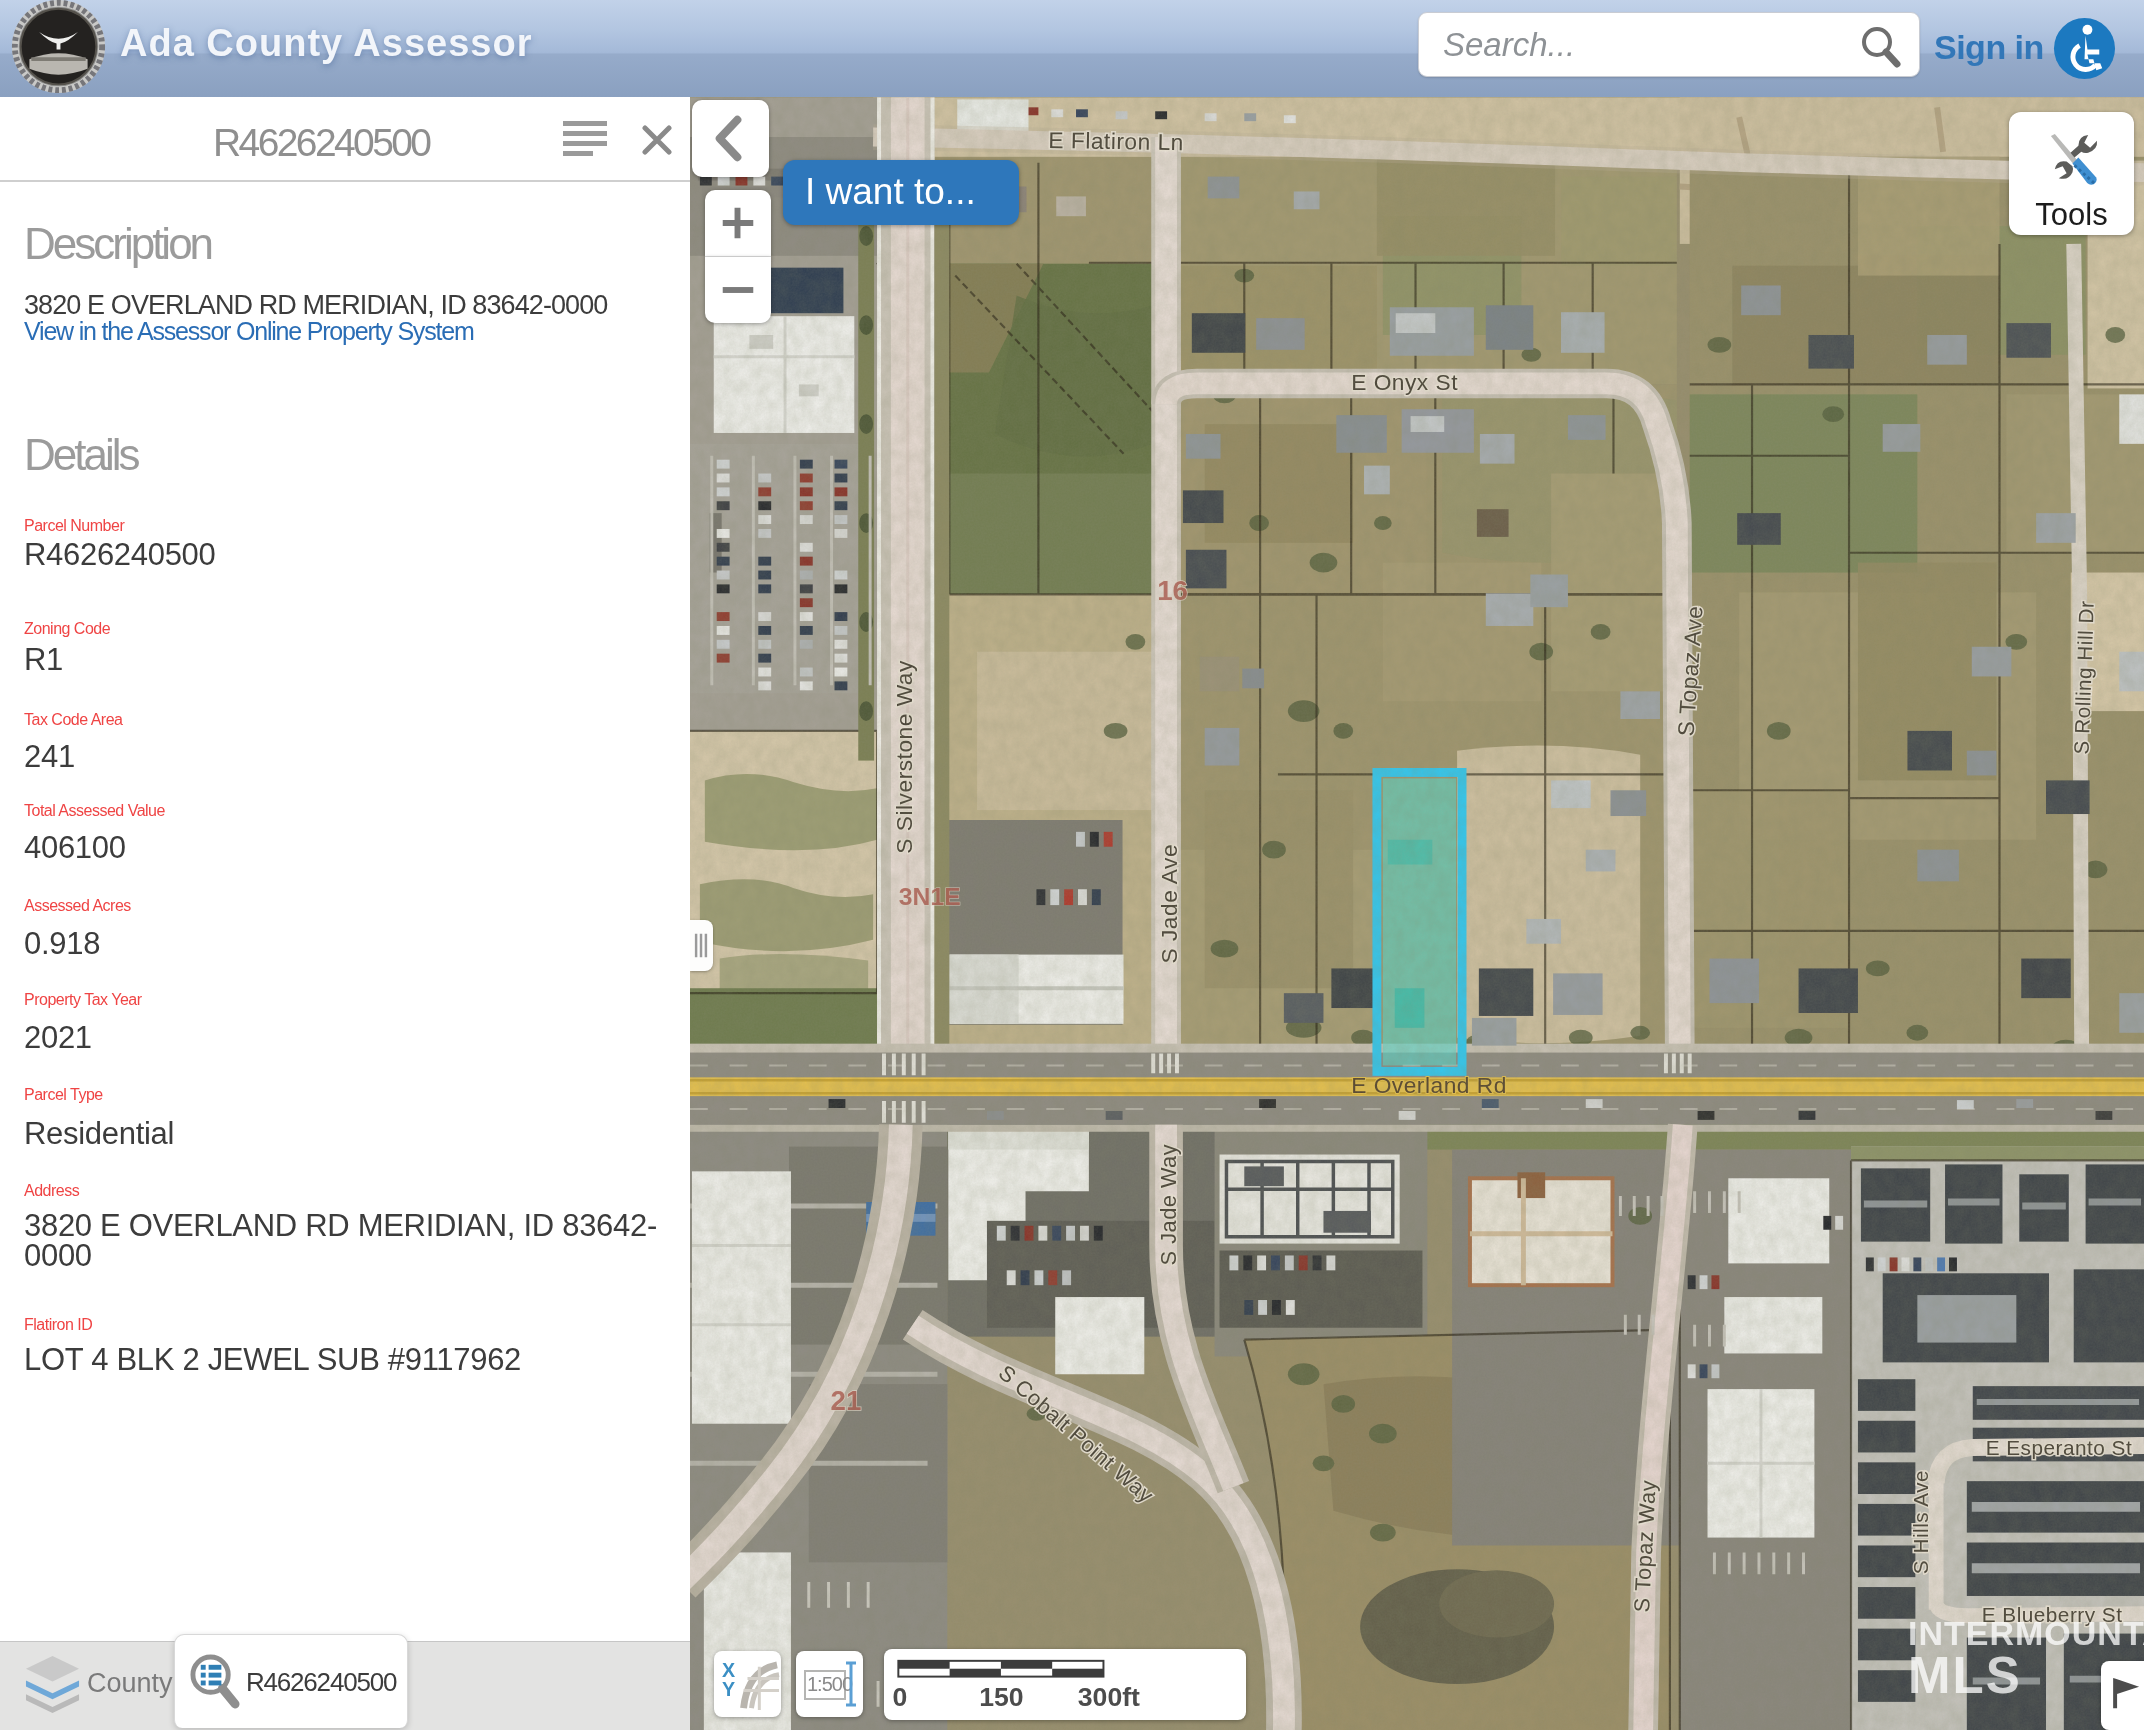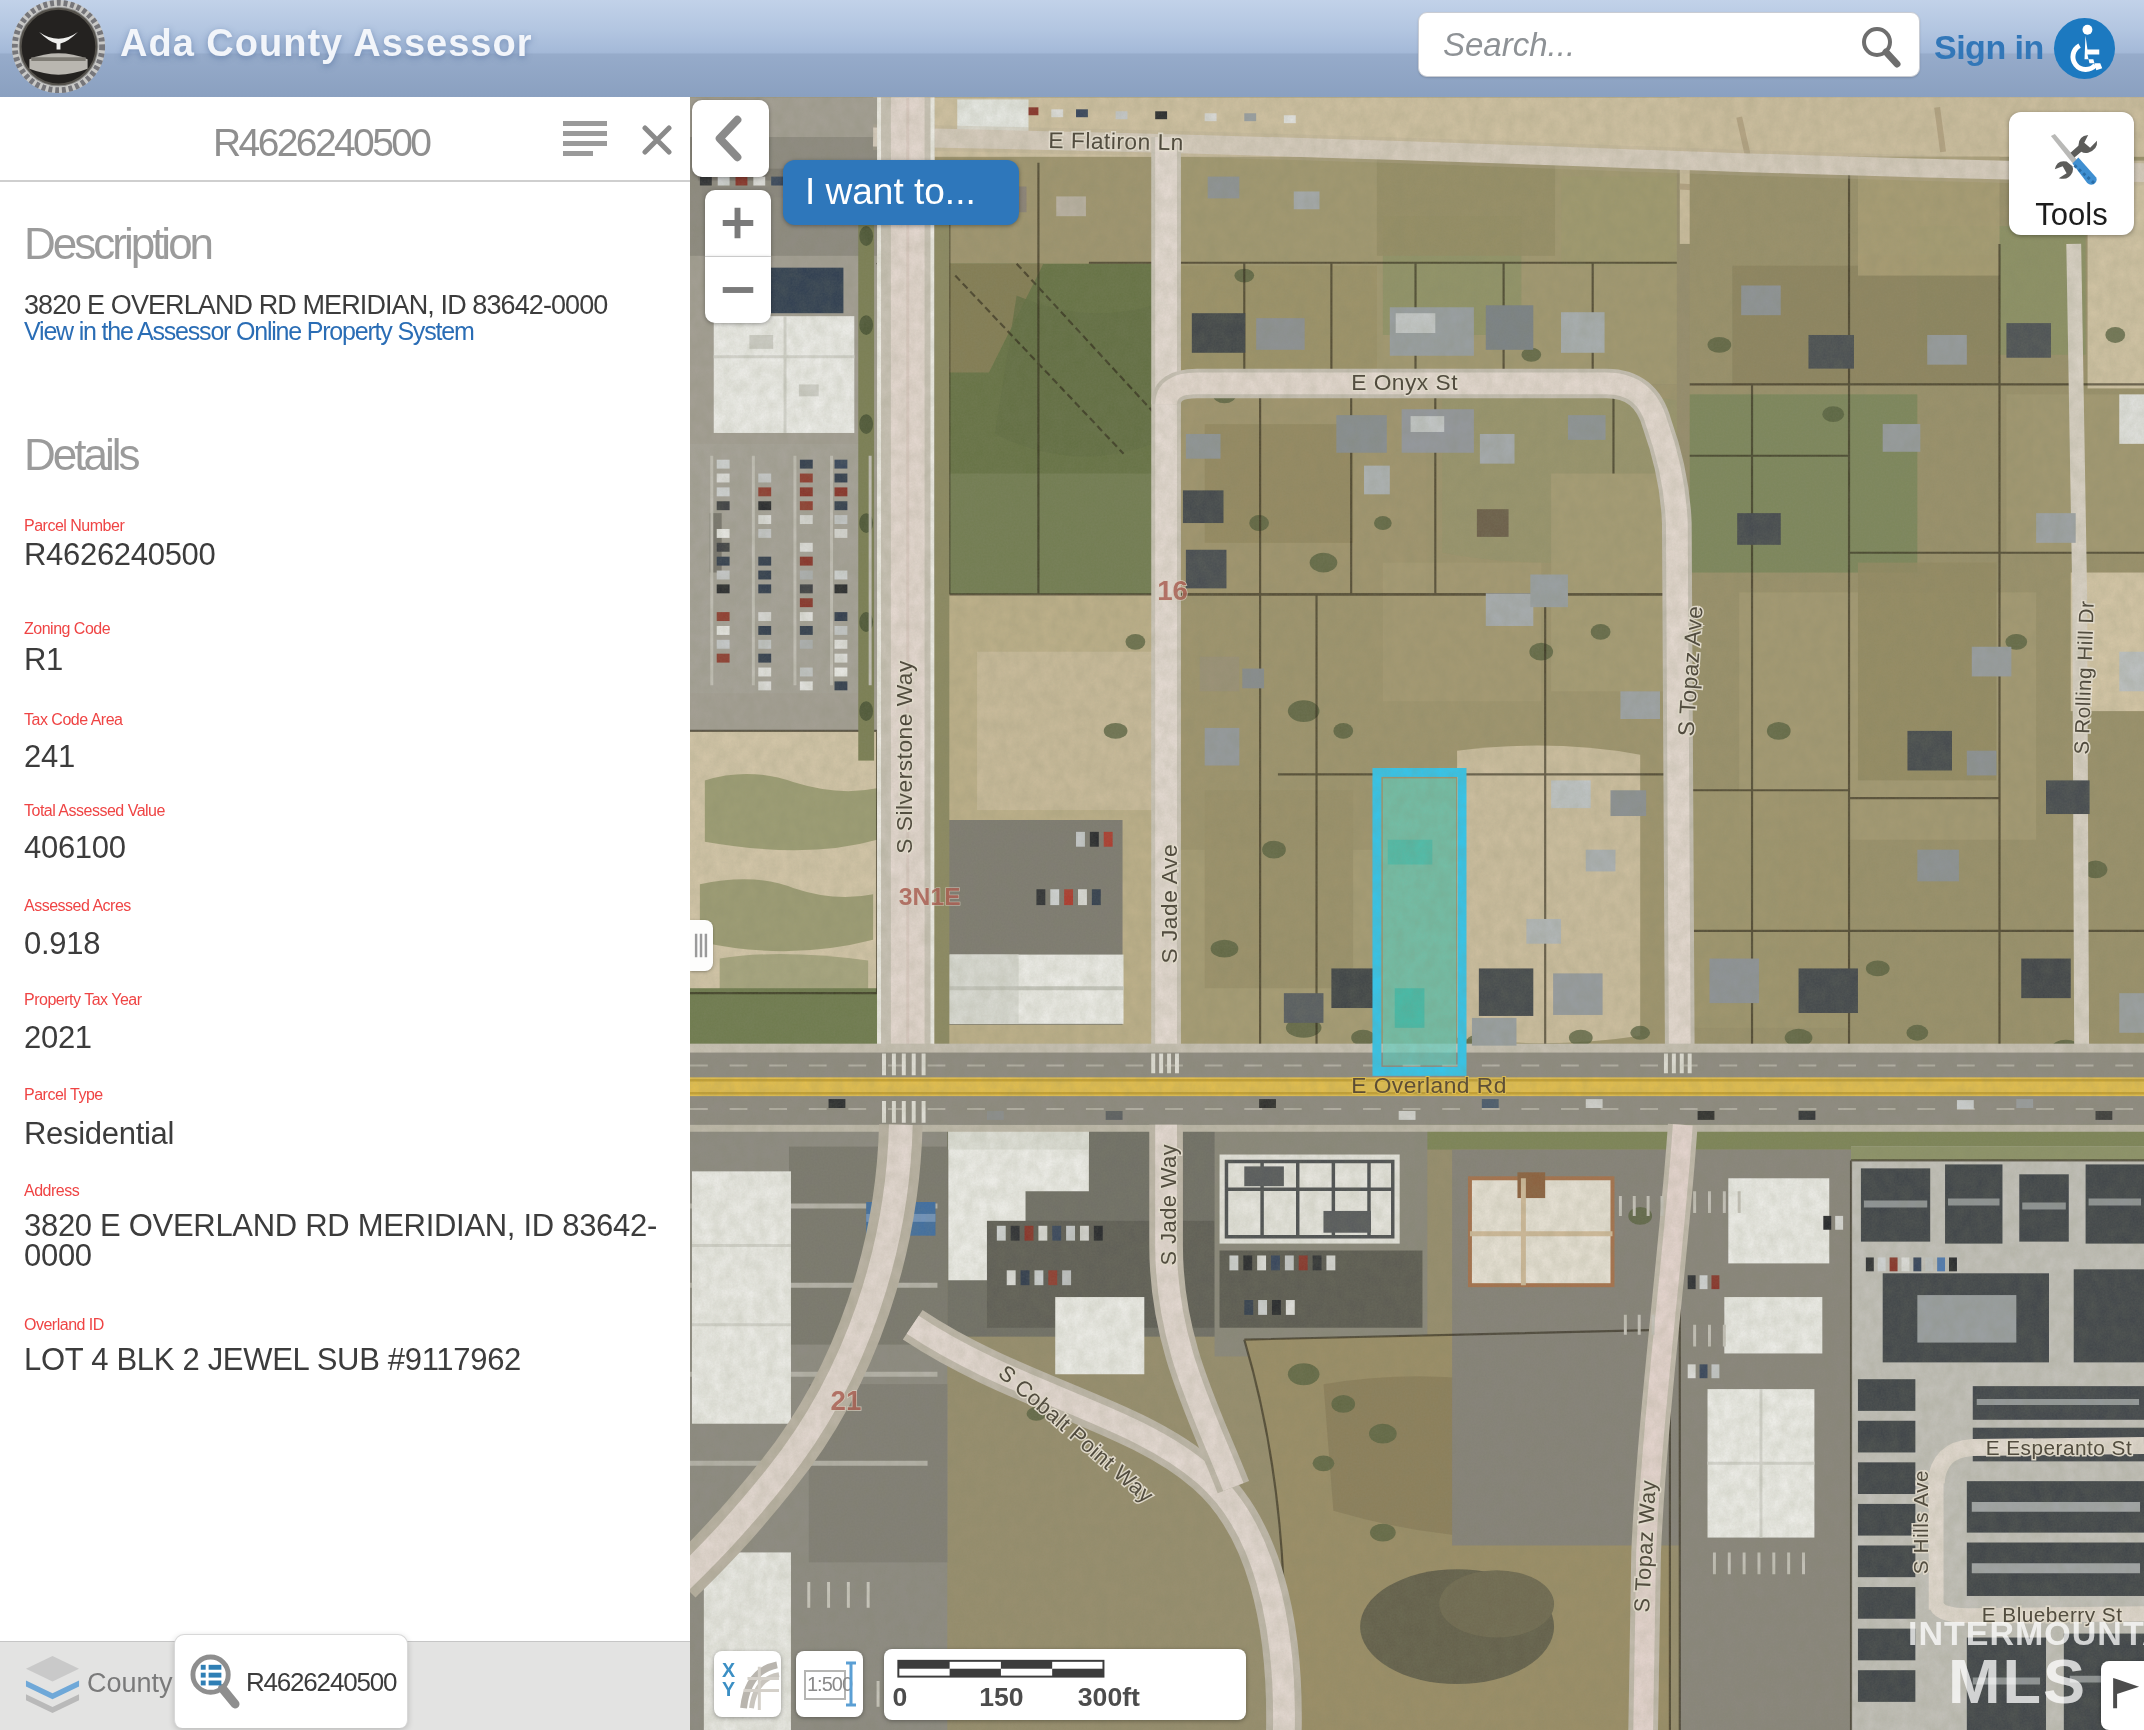--- a/index.html
+++ b/index.html
@@ -746,21 +746,21 @@
         <rect x="170" y="20" width="52" height="8" fill="#3c3c3c"></rect>
       </g>
       <text x="8" y="58" font-size="27" font-weight="700" fill="#4c4c4c" font-family="Liberation Sans">0</text>
       <text x="96" y="58" font-size="27" font-weight="700" fill="#4c4c4c" font-family="Liberation Sans">150</text>
       <text x="196" y="58" font-size="27" font-weight="700" fill="#4c4c4c" font-family="Liberation Sans">300ft</text>
     </svg>
   </div>
   
   <div style="position:absolute;left:1218px;top:1517px;width:237px;color:rgba(255,255,255,.75);font-weight:700;">
     <div style="font-size:34px;letter-spacing:1px;">INTERMOUNTAIN</div>
-    <div style="font-size:63px;line-height:.92;letter-spacing:2px;margin-left:40px;">MLS</div>
+    <div style="font-size:51px;line-height:.92;letter-spacing:2px;">MLS</div>
   </div>
   
   <div class="mbtn" style="left:1411px;top:1564px;width:44px;height:69px;border-radius:8px 0 0 8px;">
     <svg width="44" height="69" viewBox="0 0 44 70">
           <path d="M14 20 L32 26 L14 32 Z M14 20 V48" stroke="#4c4c4c" stroke-width="4" fill="#4c4c4c"></path>
         </svg>
   </div>
   </div>
 
   <div id="hdr">
@@ -839,21 +839,21 @@
 
       <div class="lbl" style="position:absolute;left:0;top:811px">Property Tax Year</div>
       <div class="val" style="position:absolute;left:0;top:840px">2021</div>
 
       <div class="lbl" style="position:absolute;left:0;top:906px">Parcel Type</div>
       <div class="val" style="position:absolute;left:0;top:936px">Residential</div>
 
       <div class="lbl" style="position:absolute;left:0;top:1002px">Address</div>
       <div class="val" style="position:absolute;left:0;top:1031px;width:634px;line-height:30px">3820 E OVERLAND RD MERIDIAN, ID 83642-0000</div>
 
-      <div class="lbl" style="position:absolute;left:0;top:1136px">Overland ID</div>
+      <div class="lbl" style="position:absolute;left:0;top:1136px">Flatiron ID</div>
       <div class="val" style="position:absolute;left:0;top:1162px">LOT 4 BLK 2 JEWEL SUB #9117962</div>
     </div>
 
     <div id="bbar">
 
       <div id="layersbtn">
         <svg width="57" height="61" viewBox="0 0 58 62">
           <path d="M29 2 L56 15 L29 28 L2 15 Z" fill="#c9c9c9"></path>
           <path d="M2 27 L29 40 L56 27 L56 33 L29 46 L2 33 Z" fill="#6fa8d8"></path>
           <path d="M2 41 L29 54 L56 41 L56 47 L29 60 L2 47 Z" fill="#b9b9b9"></path>

